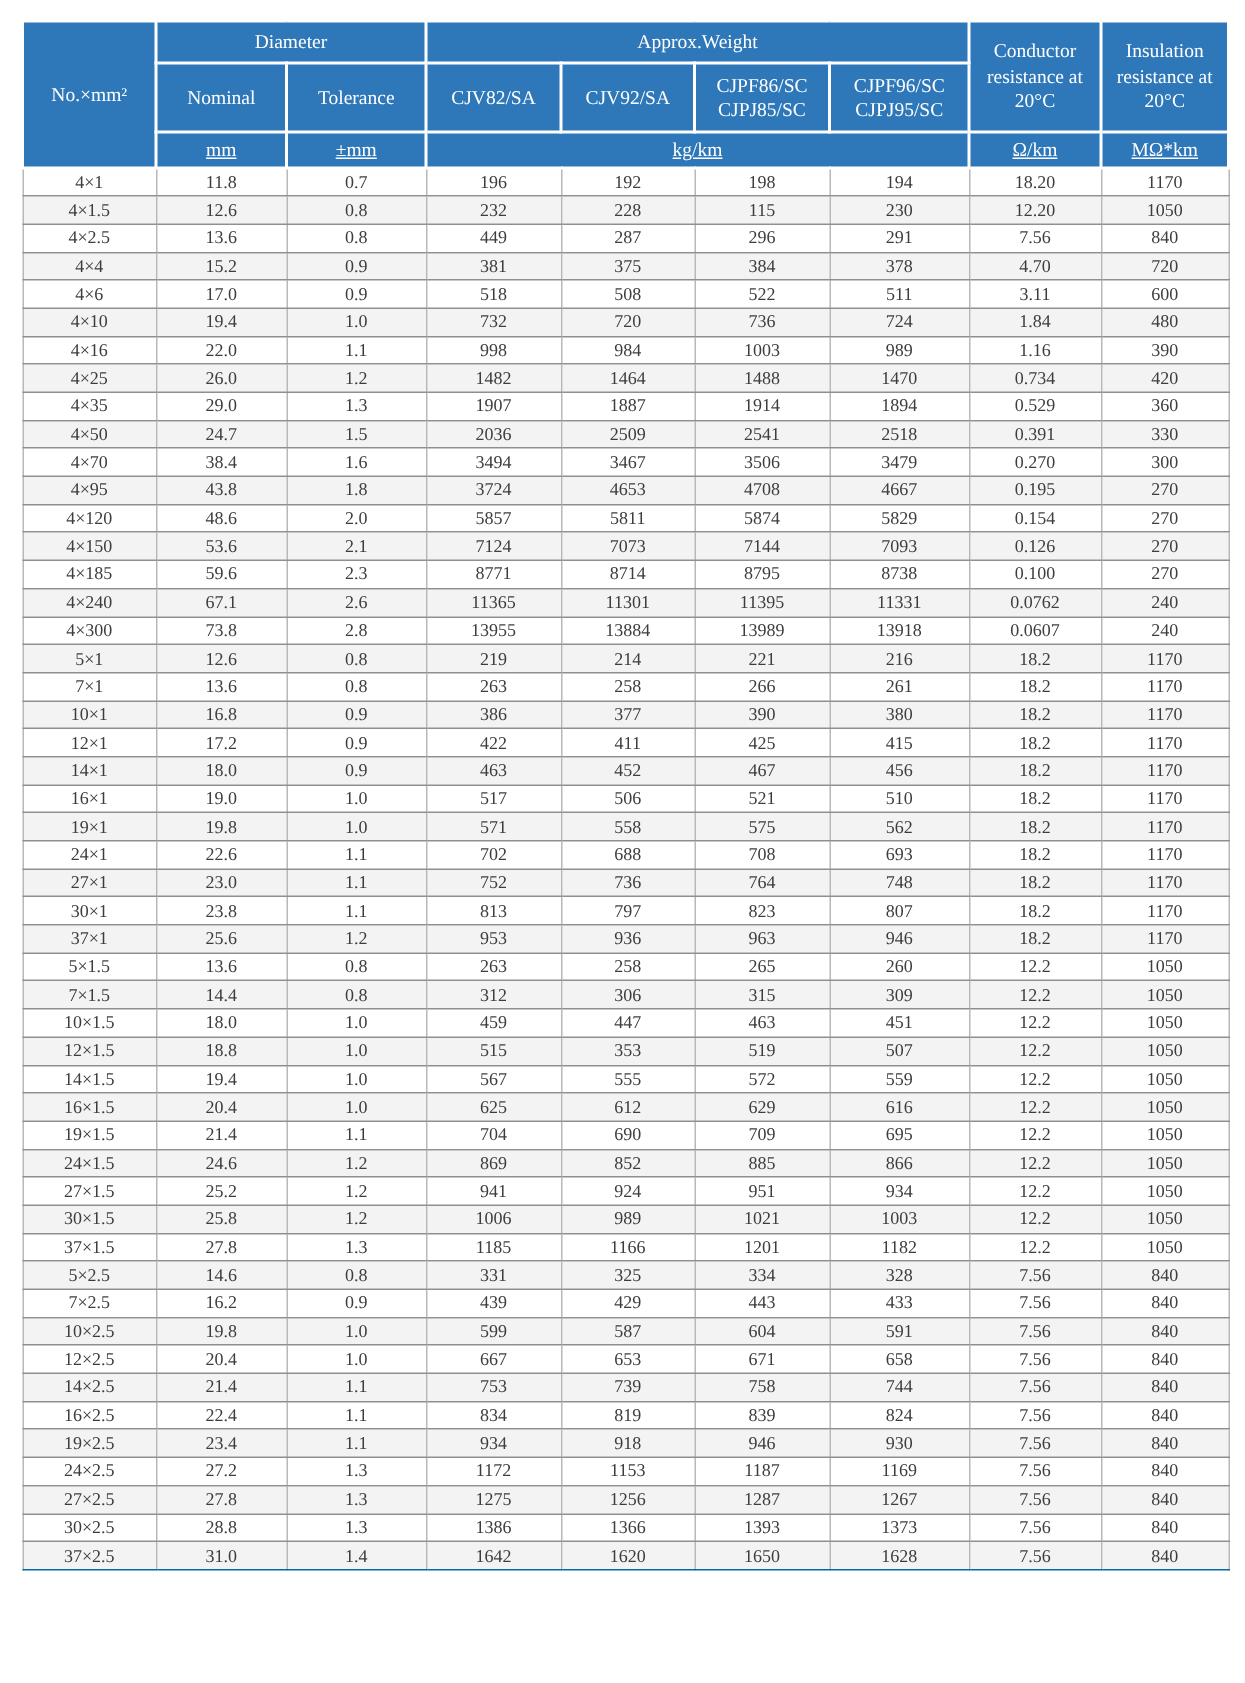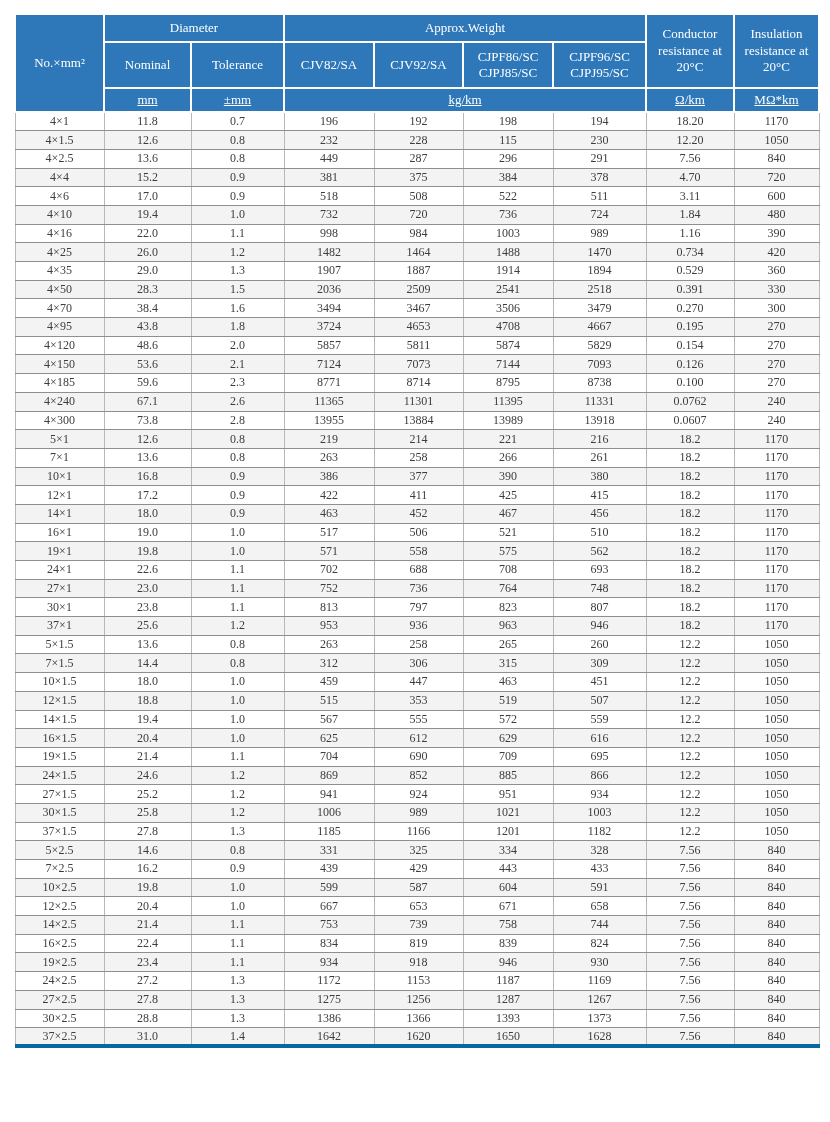--- a/index.html
+++ b/index.html
@@ -35,21 +35,21 @@
     vertical-align: middle;
     border-left: 1px solid #b8b8b8;
     border-right: 1px solid #b8b8b8;
     border-top: 1px solid #8f8f8f;
     border-bottom: 1px solid #8f8f8f;
     background: #ffffff;
     overflow: hidden;
     white-space: nowrap;
   }
   tbody tr:nth-child(even) td { background: #f3f3f3; }
-  tbody tr:last-child td { border-bottom: 4px solid #0369a1; }
+  tbody tr:last-child td { border-bottom: 1px solid #0369a1; }
 </style>
 </head>
 <body>
 
 <div class="page">
   <table class="spec">
     <colgroup>
       <col style="width:89px">
         <col style="width:87px">
         <col style="width:93px">
@@ -181,21 +181,21 @@
           <td>1.3</td>
           <td>1907</td>
           <td>1887</td>
           <td>1914</td>
           <td>1894</td>
           <td>0.529</td>
           <td>360</td>
         </tr>
         <tr>
           <td>4×50</td>
-          <td>28.3</td>
+          <td>24.7</td>
           <td>1.5</td>
           <td>2036</td>
           <td>2509</td>
           <td>2541</td>
           <td>2518</td>
           <td>0.391</td>
           <td>330</td>
         </tr>
         <tr>
           <td>4×70</td>

